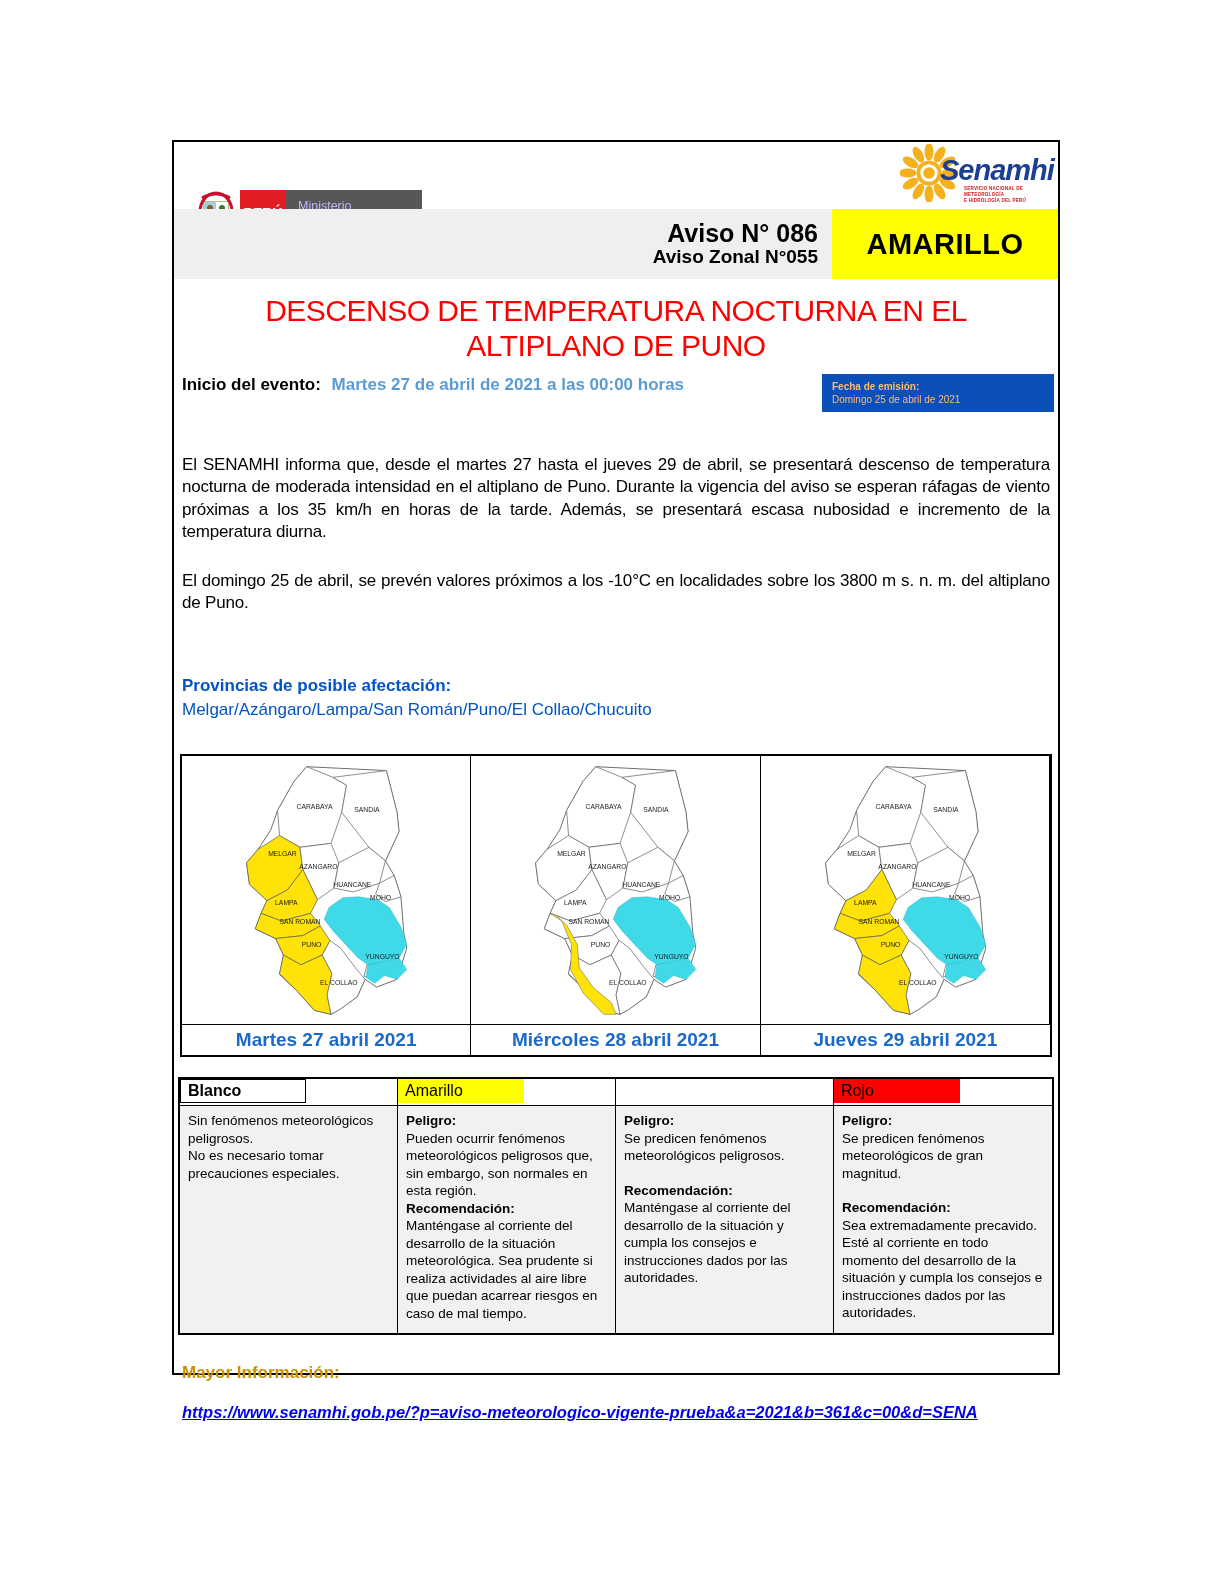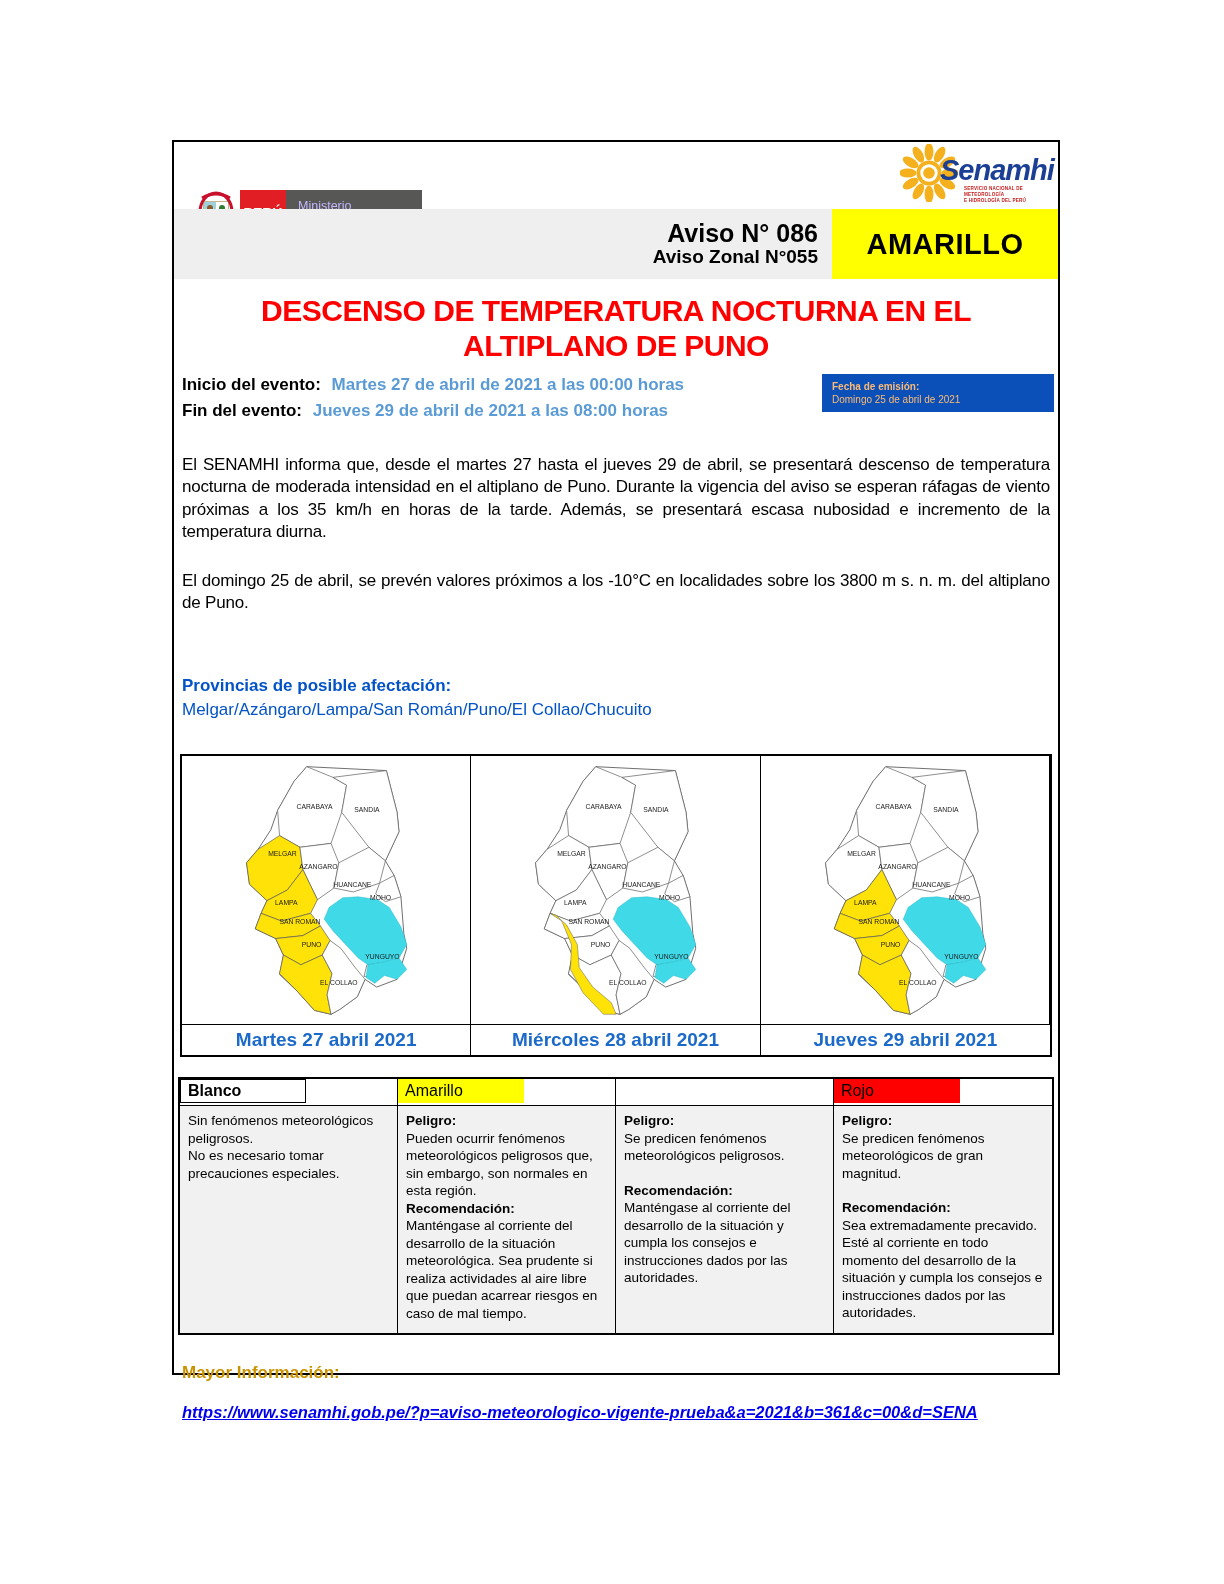--- a/index.html
+++ b/index.html
@@ -17,21 +17,21 @@
   .sen-name{position:absolute;left:42px;top:10px;font-size:29px;font-weight:bold;font-style:italic;color:#1B3F94;letter-spacing:-1px;}
   .sen-sub{position:absolute;left:66px;top:42px;font-size:4.6px;font-weight:bold;color:#C21A1A;line-height:1.3;letter-spacing:.2px;}
 
   
   .banner{position:relative;height:70px;background:#EFEFEF;display:flex;align-items:center;}
   .aviso-block{flex:1;text-align:right;padding-right:14px;line-height:1.1;}
   .aviso-n{font-size:25px;font-weight:bold;}
   .aviso-z{font-size:19px;font-weight:bold;}
   .level-box{width:226px;height:70px;background:#FFFF00;display:flex;align-items:center;justify-content:center;font-size:29px;font-weight:bold;letter-spacing:.5px;}
 
-  .doc-title{margin:14px auto 0 auto;max-width:800px;text-align:center;color:#FF0000;font-size:30px;font-weight:bold;line-height:1.18;letter-spacing:-.5px;}
+  .doc-title{margin:14px auto 0 auto;max-width:800px;text-align:center;color:#FF0000;font-size:30px;font-weight:normal;line-height:1.18;letter-spacing:-.5px;}
 
   .event{position:relative;margin-top:8px;padding-left:8px;min-height:60px;}
   .evrow{font-size:17px;font-weight:bold;line-height:1.55;}
   .evlabel{color:#000;margin-right:6px;}
   .evval{color:#5B9BD5;}
   .emission{position:absolute;right:4px;top:2px;width:212px;background:#0B50B8;color:#fdba74;padding:6px 10px;font-size:10px;line-height:1.3;}
   .emission .b{font-weight:bold;}
 
   .para{padding:0 8px;margin-top:22px;font-size:17px;line-height:1.32;text-align:justify;letter-spacing:-.2px;}
   .para.p2{margin-top:26px;}
@@ -122,24 +122,20 @@
     </div>
     <div class="level-box">AMARILLO</div>
   </div>
 
   <div class="doc-title">DESCENSO DE TEMPERATURA NOCTURNA EN EL ALTIPLANO DE PUNO</div>
 
   <div class="event">
     <div class="evrow">
       <span class="evlabel">Inicio del evento:</span>
       <span class="evval">Martes 27 de abril de 2021 a las 00:00 horas</span>
-    </div>
-    <div class="evrow">
-      <span class="evlabel">Fin del evento:</span>
-      <span class="evval">Jueves 29 de abril de 2021 a las 08:00 horas</span>
     </div>
     <div class="emission">
       <div class="b">Fecha de emisión:</div>
       <div>Domingo 25 de abril de 2021</div>
     </div>
   </div>
 
   <div class="para">El SENAMHI informa que, desde el martes 27 hasta el jueves 29 de abril, se presentará descenso de temperatura nocturna de moderada intensidad en el altiplano de Puno. Durante la vigencia del aviso se esperan ráfagas de viento próximas a los 35 km/h en horas de la tarde. Además, se presentará escasa nubosidad e incremento de la temperatura diurna.</div>
   <div class="para p2">El domingo 25 de abril, se prevén valores próximos a los -10°C en localidades sobre los 3800 m s. n. m. del altiplano de Puno.</div>
 

